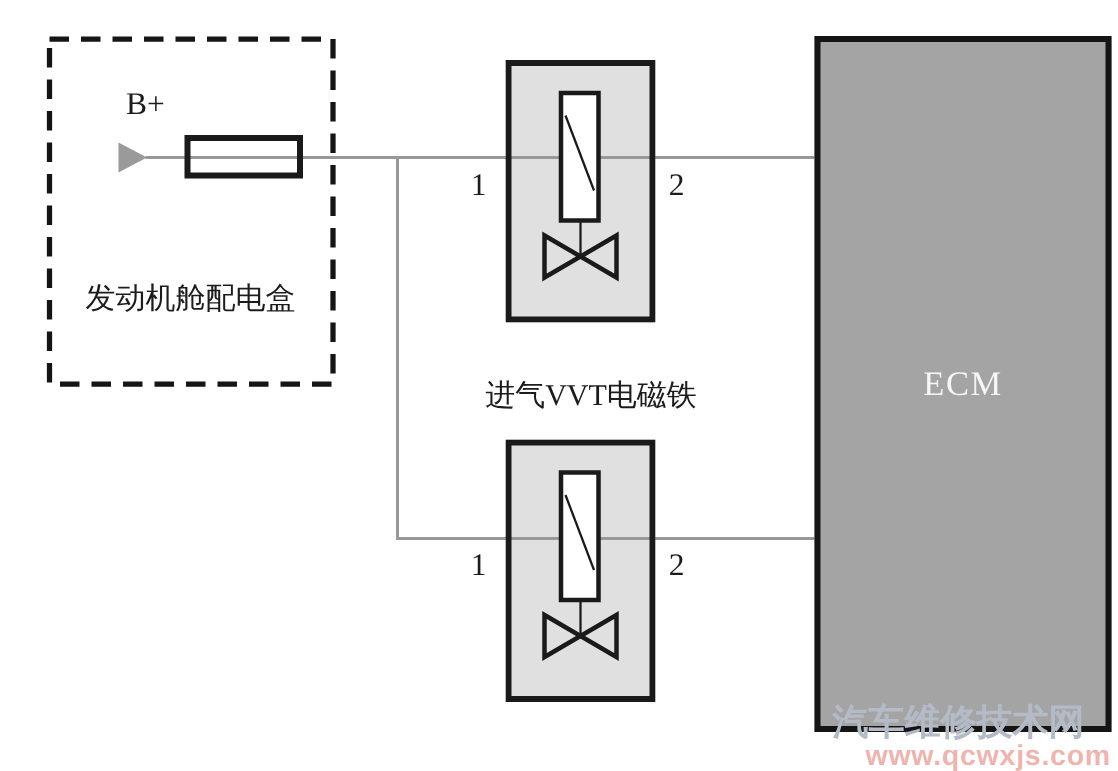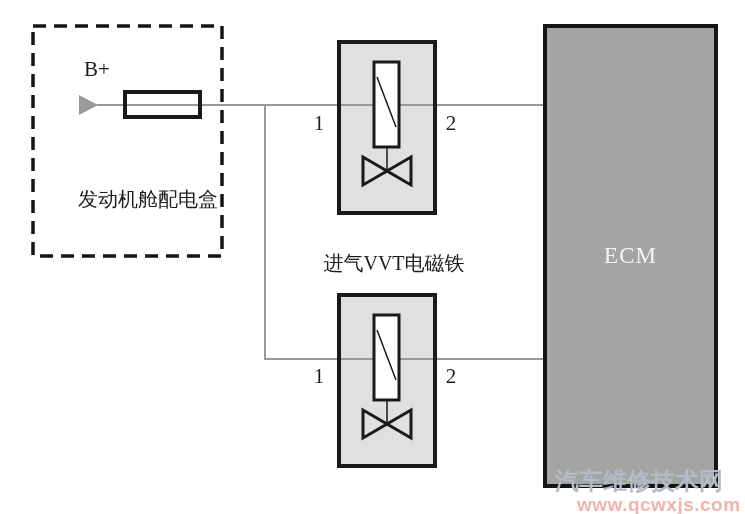--- a/index.html
+++ b/index.html
@@ -5,40 +5,40 @@
   html,body{margin:0;padding:0;background:#ffffff;}
   #canvas{
     position:relative;width:745px;height:514px;background:#ffffff;
     overflow:hidden;font-family:"Liberation Serif","DejaVu Serif",serif;color:#222;
   }
   
   .wire{position:absolute;background:#989898;z-index:2;}
   
   #relay-box-svg{position:absolute;left:0;top:0;z-index:1;}
   .relay-label{
-    position:absolute;left:36px;top:186px;width:182px;text-align:right;
+    position:absolute;left:36px;top:186px;width:182px;text-align:center;
     font-size:20px;line-height:26px;color:#1c1c1c;z-index:3;
   }
   .bplus{position:absolute;left:84px;top:57px;font-size:21px;color:#1c1c1c;z-index:3;}
   .arrow-right{
     position:absolute;left:79px;top:95px;width:0;height:0;z-index:3;
     border-left:19px solid #9a9a9a;border-top:10px solid transparent;border-bottom:10px solid transparent;
   }
   .fuse{
     position:absolute;left:123px;top:90px;width:79px;height:29px;box-sizing:border-box;
     border:4px solid #1a1a1a;background:transparent;z-index:3;
   }
   
   .sol-fill{position:absolute;width:100px;height:175px;background:#e0e0e0;z-index:1;}
   .sol-svg{position:absolute;width:100px;height:175px;z-index:3;}
   .pin{position:absolute;font-size:21px;color:#1c1c1c;z-index:3;width:14px;text-align:center;}
   .sol-label{position:absolute;width:220px;text-align:center;font-size:20px;color:#1c1c1c;z-index:3;margin-top:24px;}
   
   .ecm{
-    position:absolute;left:543px;top:24px;width:175px;height:464px;box-sizing:border-box;
+    position:absolute;left:543px;top:24px;width:198px;height:464px;box-sizing:border-box;
     background:#a4a4a4;border:4px solid #151515;z-index:2;
     display:flex;align-items:center;justify-content:center;
   }
   .ecm span{font-size:23px;letter-spacing:1px;color:#f6f6f6;}
   
   .wm-cn{
     position:absolute;left:555px;top:465px;z-index:10;white-space:nowrap;
     font-family:"Liberation Sans","DejaVu Sans",sans-serif;font-weight:bold;
     font-size:24px;color:#b4bbc7;letter-spacing:0px;
   }

